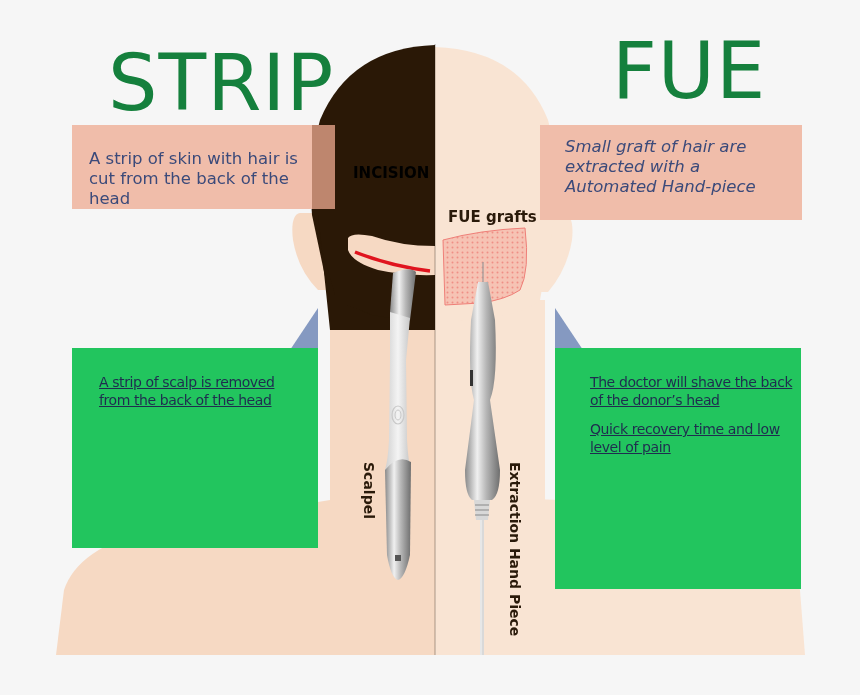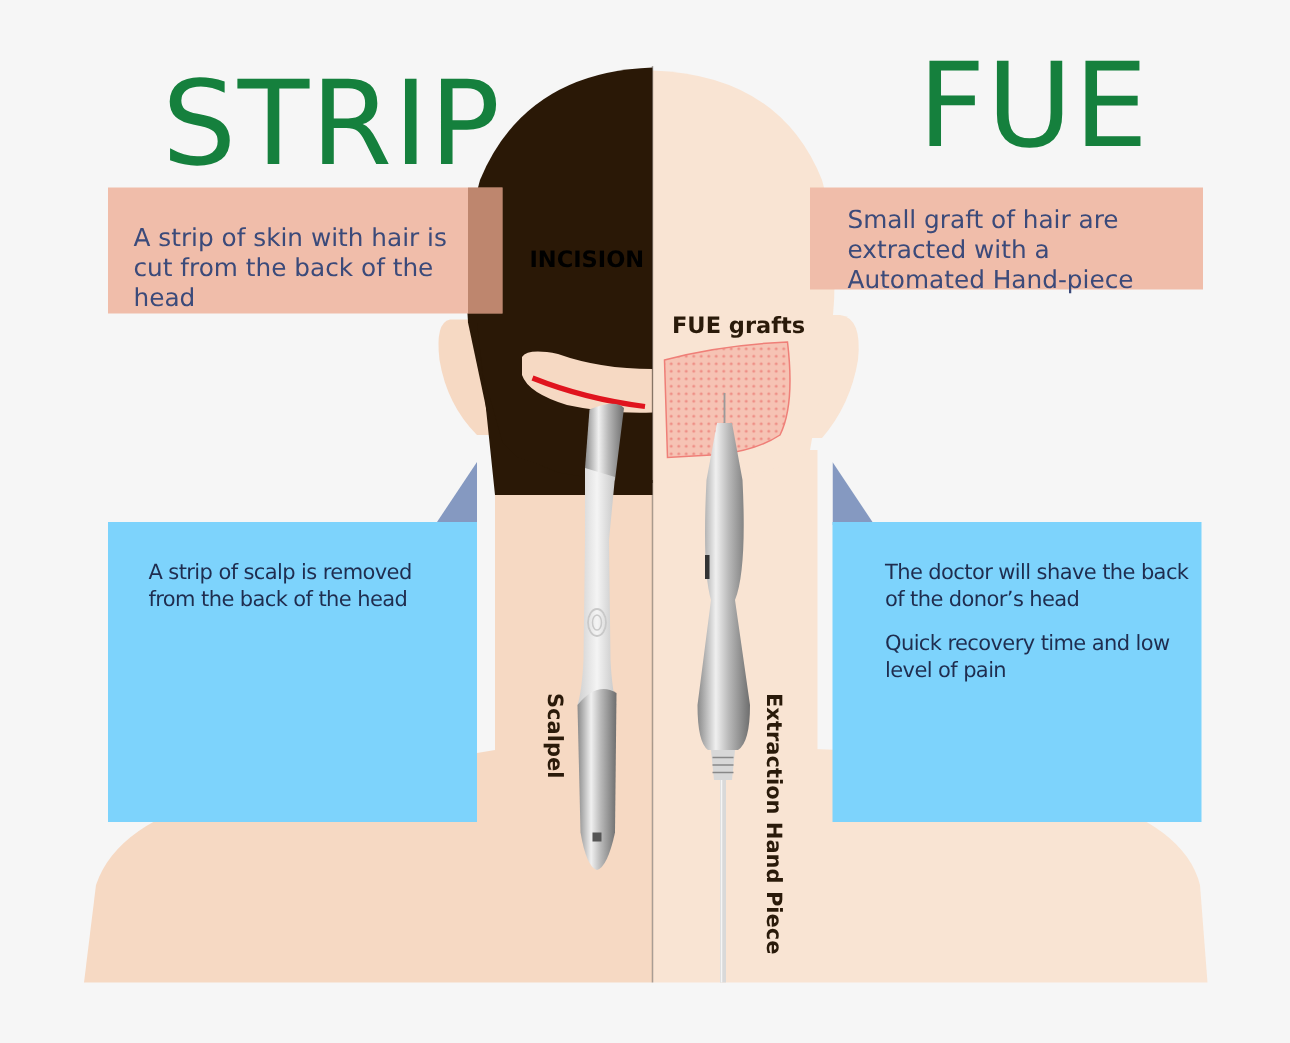--- a/index.html
+++ b/index.html
@@ -1,20 +1,20 @@
 <!DOCTYPE html>
 <html><head>
 <meta charset="utf-8">
 <style>
   html, body { margin:0; padding:0; }
   body { width:860px; height:695px; background:#f6f6f6; position:relative; overflow:hidden; font-family:"DejaVu Sans", sans-serif; }
   .abs { position:absolute; }
   .title { color:#15803d; font-size:78px; font-weight:normal; letter-spacing:1px; line-height:1; font-family:"DejaVu Sans", sans-serif; }
   .pinkbox { background:#f0bdaa; color:#3b4a7a; font-size:16.5px; line-height:20px; box-sizing:border-box; }
-  .bluebox { background:#7dd3fc; color:#1f2d4f; font-size:14px; line-height:18px; box-sizing:border-box; letter-spacing:-0.4px; }
+  .bluebox { background:#22c55e; color:#1f2d4f; font-size:14px; line-height:18px; box-sizing:border-box; letter-spacing:-0.4px;text-decoration:underline; }
   .bluebox p { margin:0 0 11px 0; }
   .label-dark { color:#000000; font-weight:bold; font-size:15px; }
   .label-light { color:#2a1a0a; font-weight:bold; font-size:15px;margin-top:44px; }
   .vlabel { writing-mode:vertical-rl; color:#2a1a0a; font-weight:bold; font-size:14px; line-height:17px; }
 </style>
 </head>
 <body>
 
 <svg class="abs" style="left:0;top:0" width="860" height="695" viewBox="0 0 860 695">
   <defs>
@@ -92,38 +92,38 @@
 </svg>
 
 <div class="abs title" style="left:108px;top:44px;">STRIP</div>
 <div class="abs title" style="left:612px;top:32px;">FUE</div>
 
 <div class="abs pinkbox" style="left:72px;top:125px;width:263px;height:84px;padding:24px 16px 0 17px;">
   <span>A strip of skin with hair is cut from the back of the head</span>
 </div>
 <div class="abs" style="left:312px;top:125px;width:23px;height:84px;background:rgba(150,90,60,0.55);"></div>
 
-<div class="abs pinkbox" style="left:540px;top:125px;width:262px;height:68px;padding:12px 14px 0 25px;">
+<div class="abs pinkbox" style="left:540px;top:125px;width:262px;height:95px;padding:12px 14px 0 25px;font-style:italic;">
   <span>Small graft of hair are extracted with a Automated Hand-piece</span>
 </div>
 
 <div class="abs label-dark" style="left:353px;top:164px;">INCISION</div>
 <div class="abs label-light" style="left:448px;top:164px;">FUE grafts</div>
 
 <svg class="abs" style="left:290px;top:308px" width="30" height="42">
   <path d="M0 42 L28 0 L28 42 Z" fill="#8599c1"></path>
 </svg>
 <div class="abs bluebox" style="left:72px;top:348px;width:246px;height:200px;padding:25px 10px 0 27px;">
   <p>A strip of scalp is removed from the back of the head</p>
 </div>
 
 <svg class="abs" style="left:555px;top:308px" width="30" height="42">
   <path d="M0 0 L0 42 L28 42 Z" fill="#8599c1"></path>
 </svg>
-<div class="abs bluebox" style="left:555px;top:348px;width:246px;height:200px;padding:25px 8px 0 35px;">
+<div class="abs bluebox" style="left:555px;top:348px;width:246px;height:241px;padding:25px 8px 0 35px;">
   <p>The doctor will shave the back of the donor’s head</p>
   <p>Quick recovery time and low level of pain</p>
 </div>
 
 <div class="abs vlabel" style="left:360px;top:462px;">Scalpel</div>
 <div class="abs vlabel" style="left:506px;top:462px;">
   <span>Extraction</span>
   <span>Hand Piece</span>
 </div>
 

